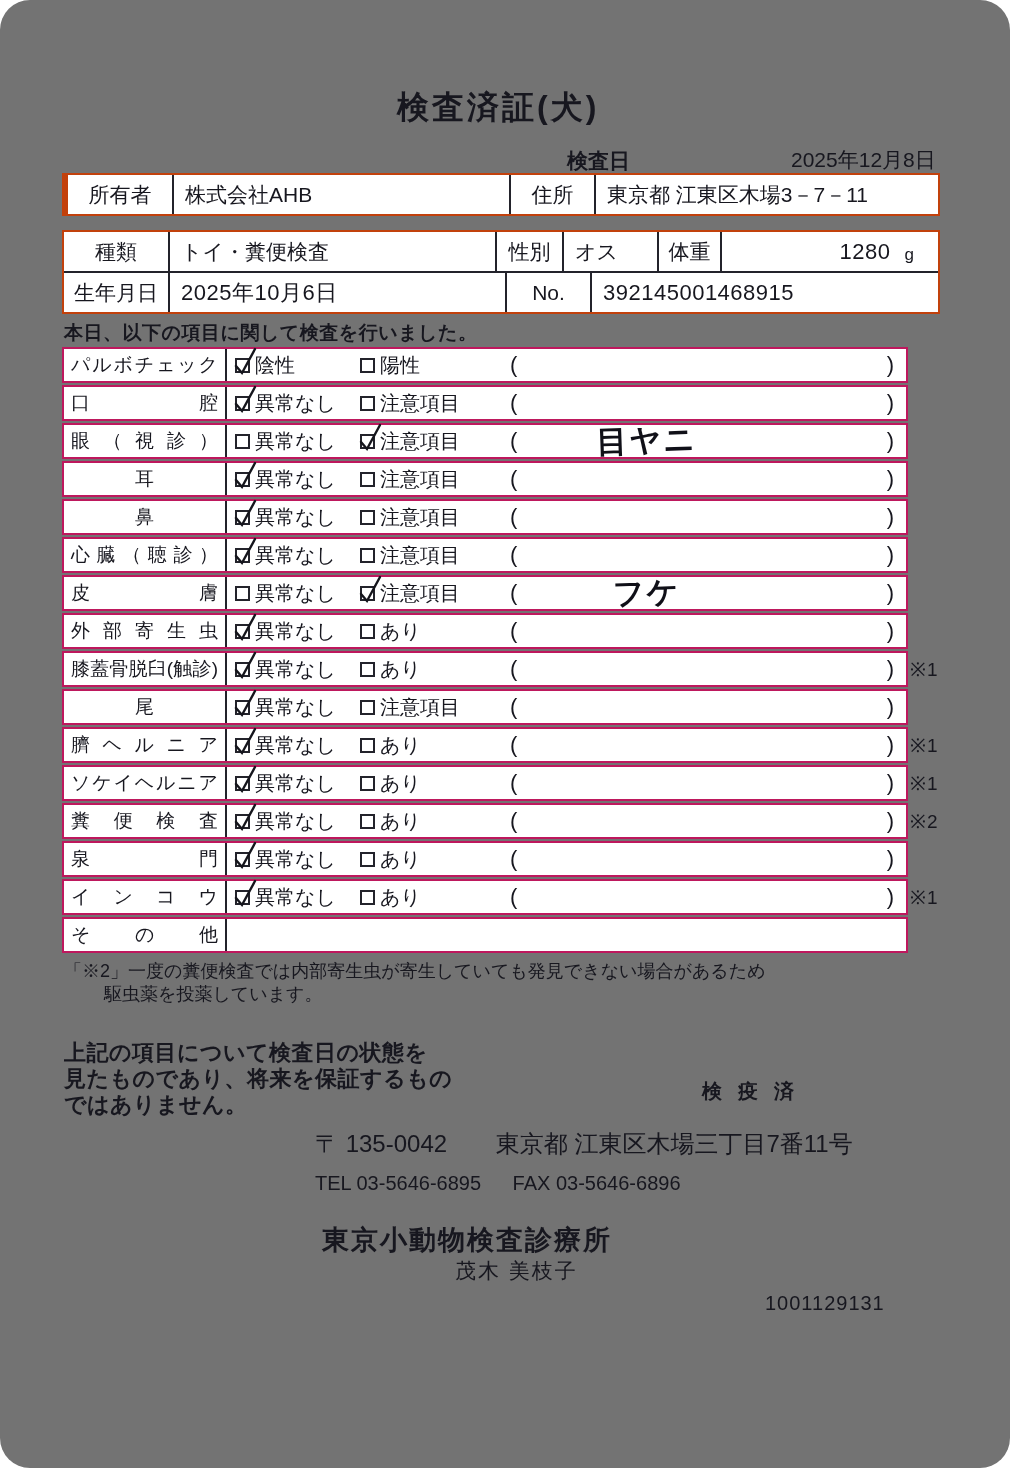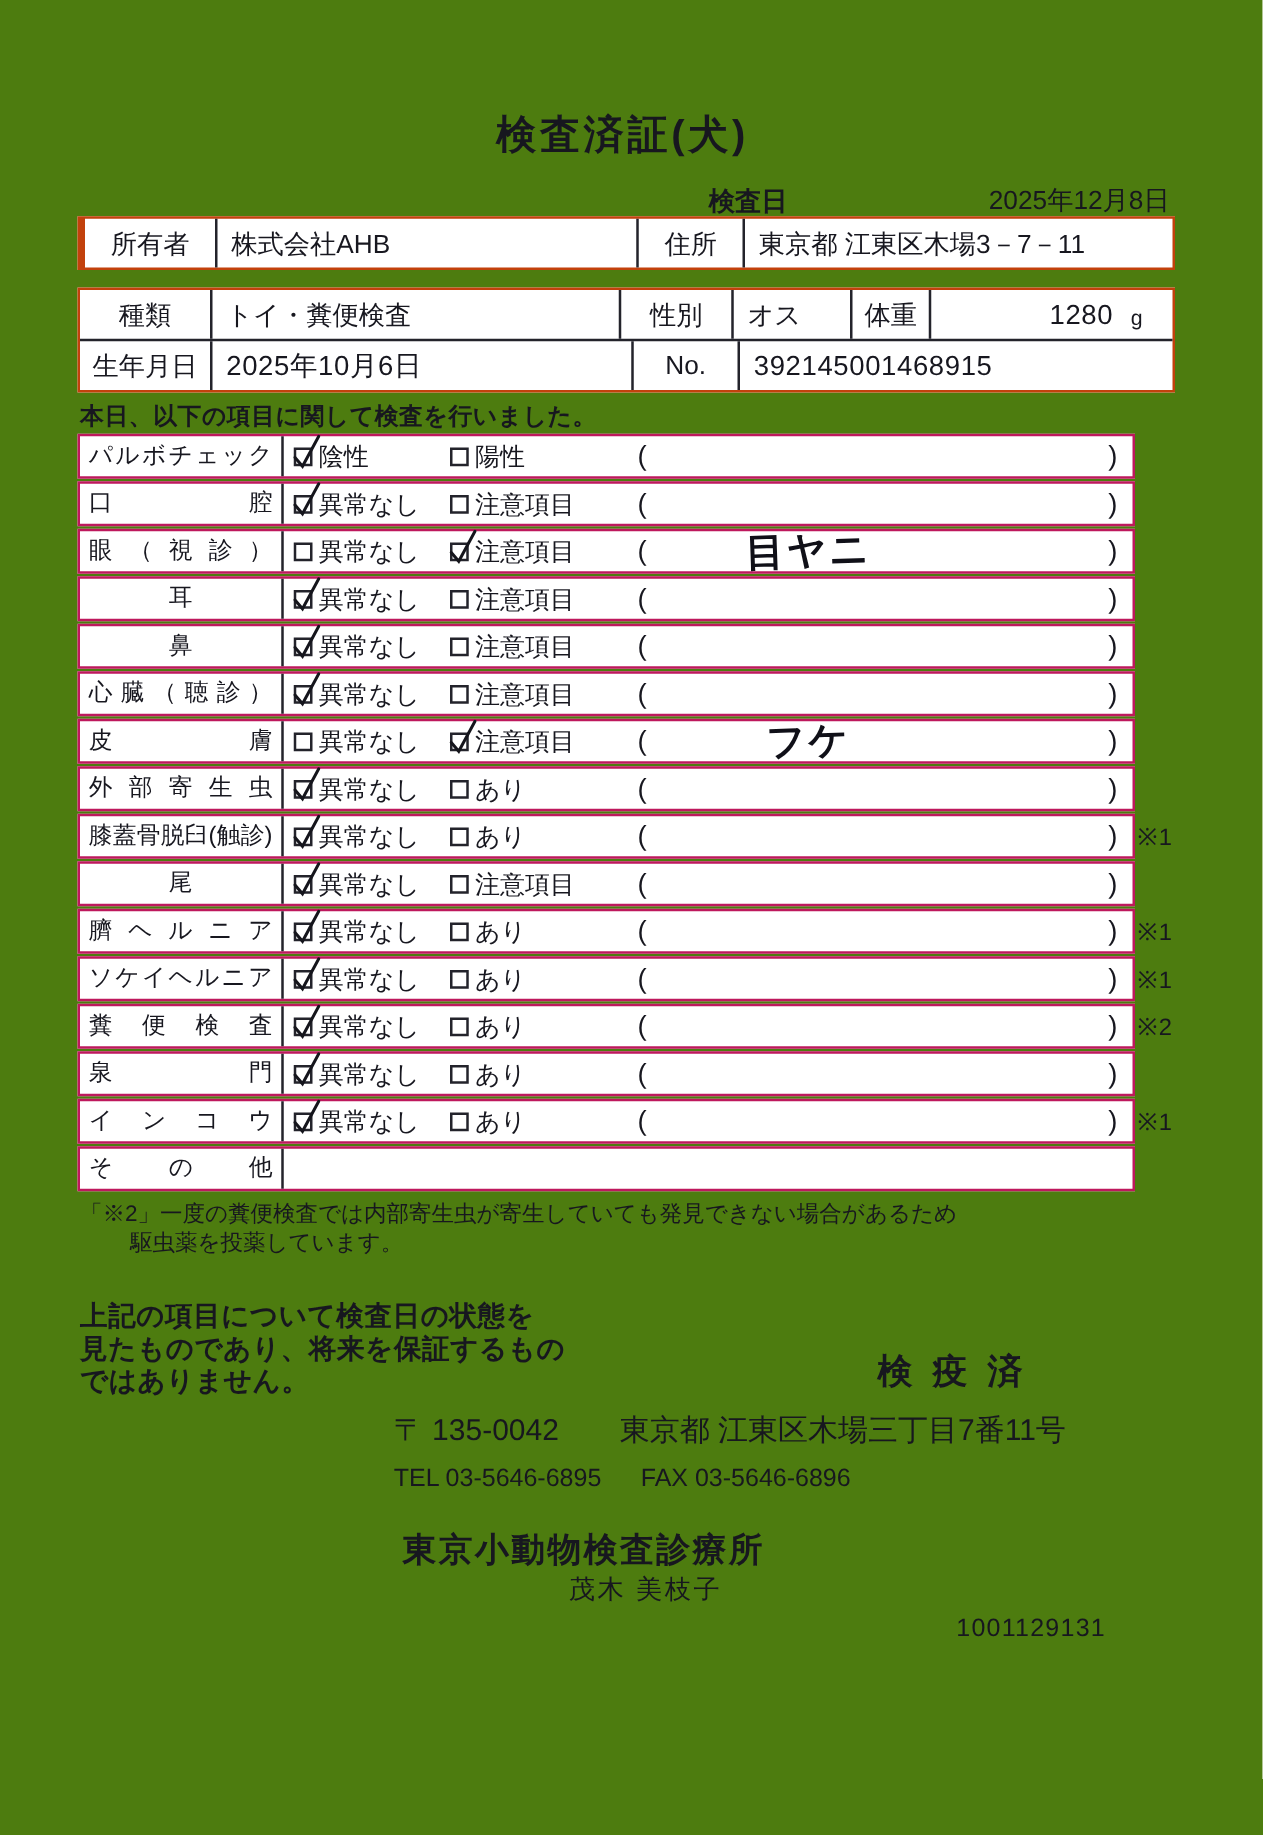--- a/index.html
+++ b/index.html
@@ -1,24 +1,25 @@
 <!DOCTYPE html>
 <html><head>
 <meta charset="utf-8">
 <style>
   * { box-sizing: border-box; margin: 0; padding: 0; }
   html,body { background:#ffffff; }
   .page {
     position: relative;
     width: 1010px;
     height: 1468px;
-    background: #4d7c0f;
+    background: #737373;
     font-family: "Liberation Sans", sans-serif;
     color: #17171f;
     overflow: hidden;
+    border-radius: 30px;
   }
   .doc-title {
     position: absolute; left: 397px; top: 86px;
     font-size: 32px; font-weight: 600; letter-spacing: 3px;
   }
   .insp-date-label { position: absolute; left: 567px; top: 147px; font-size: 21px; font-weight: 600; }
   .insp-date-value { position: absolute; left: 791px; top: 146px; font-size: 21px; }
 
   .info-table {
     position: absolute; left: 62px; width: 878px;
@@ -26,21 +27,21 @@
   }
   .owner-table { top: 173px; height: 43px; border-left-width: 6px; }
   .pet-table { top: 230px; height: 84px; flex-direction: column; }
   .pt-row { display: flex; flex: 1; }
   .pt-row.first { border-bottom: 2px solid #23232b; }
   .cell { display: flex; align-items: center; border-right: 2px solid #23232b; font-size: 21px; overflow: hidden; }
   .cell.last { border-right: none; flex: 1; }
   .cell.lab { justify-content: center; }
   .cell.val { padding-left: 11px; }
   .w106 { width: 106px; } .w337 { width: 337px; } .w85 { width: 85px; }
-  .w327 { width: 327px; } .w90 { width: 90px; } .w95 { width: 95px; } .w63 { width: 63px; }
+  .w327 { width: 327px; } .w90 { width: 67px; } .w95 { width: 95px; } .w63 { width: 63px; }
   .num-val { font-size: 22px; letter-spacing: 0.5px; }
   .weight-cell { justify-content: flex-end; padding-right: 24px; }
   .weight-unit { font-size: 17px; margin-left: 14px; margin-top: 6px; }
 
   .intro-line { position: absolute; left: 64px; top: 320px; font-size: 19px; font-weight: 600; letter-spacing: 0.5px; }
 
   .exam-table { position: absolute; left: 62px; top: 347px; width: 846px; }
   .exam-row {
     position: relative; display: flex; align-items: stretch;
     height: 36px; border: 2px solid #be185d; margin-bottom: 2px; background: #fff;
@@ -75,21 +76,21 @@
   }
 
   .footnotes { position: absolute; left: 64px; top: 960px; font-size: 18px; line-height: 22.5px; }
   .fn-indent { padding-left: 40px; }
 
   .disclaimer {
     position: absolute; left: 64px; top: 1040px;
     font-size: 22px; font-weight: bold; line-height: 26px; letter-spacing: 0.5px;
   }
 
-  .stamp { position: absolute; left: 702px; top: 1078px; font-size: 28px; font-weight: 600; letter-spacing: 16px; text-align: right; }
+  .stamp { position: absolute; left: 702px; top: 1078px; font-size: 20px; font-weight: 600; letter-spacing: 16px; text-align: right; }
 
   .addr-line { position: absolute; left: 315px; top: 1128px; font-size: 24px; white-space: nowrap; }
   .addr-line .addr { margin-left: 42px; }
   .tel-line { position: absolute; left: 315px; top: 1172px; font-size: 20px; white-space: nowrap; }
   .tel-line .fax { margin-left: 26px; }
   .clinic-name { position: absolute; left: 322px; top: 1222px; font-size: 27px; font-weight: 600; letter-spacing: 2px; }
   .examiner { position: absolute; left: 455px; top: 1257px; font-size: 21px; letter-spacing: 2px; }
   .serial { position: absolute; left: 765px; top: 1292px; font-size: 20px; letter-spacing: 1px; }
 </style>
 </head>

